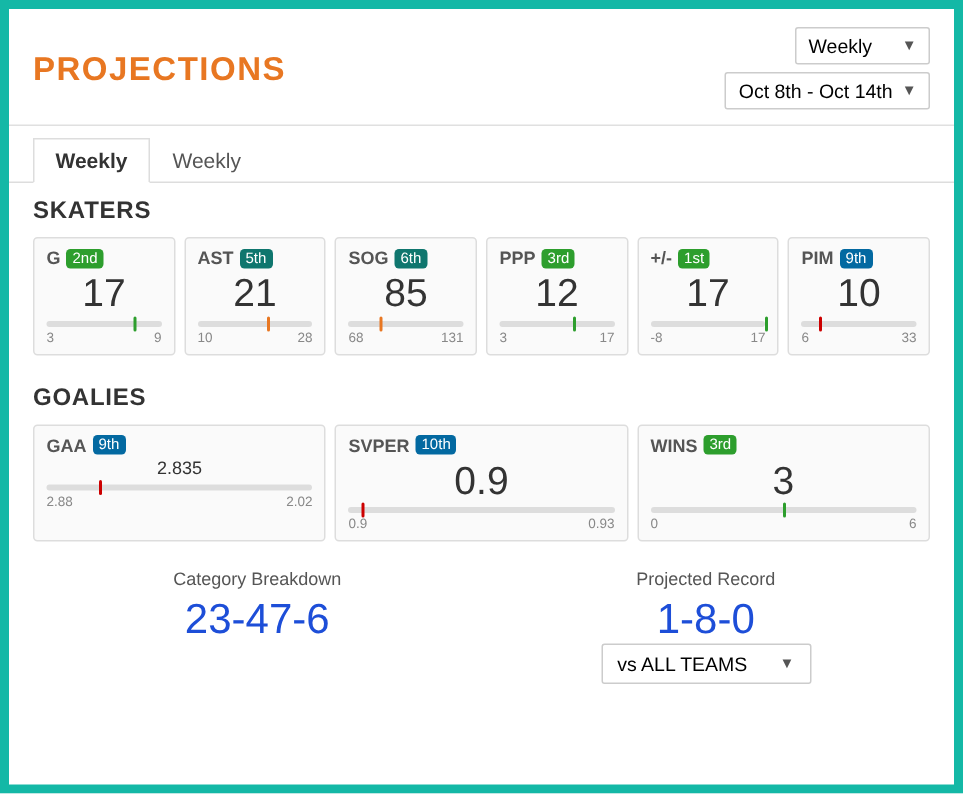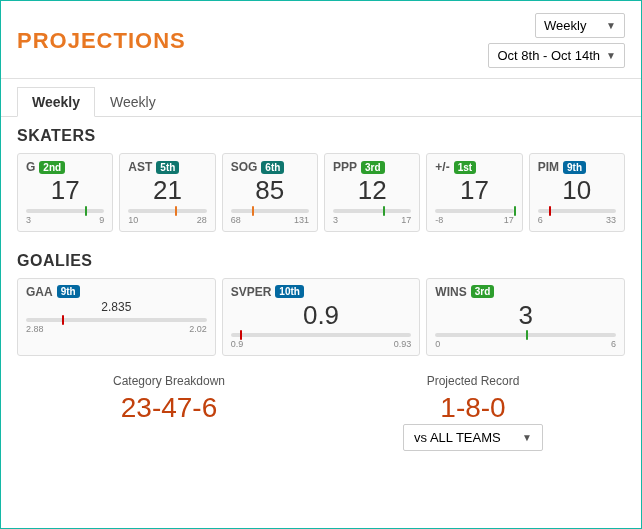--- a/index.html
+++ b/index.html
@@ -1,46 +1,46 @@
 <!DOCTYPE html>
 <html><head>
   <meta charset="utf-8">
   <style>
     * { box-sizing: border-box; margin: 0; padding: 0; }
     body { font-family: Arial, sans-serif; background: #f0f0f0; display: flex; justify-content: center; align-items: center; min-height: 100vh; }
-    .container { background: #fff; width: 642px; min-height: 529px; border: 1px solid #14b8a6; padding: 0; }
+    .container { background: #fff; width: 642px; min-height: 529px; border: 6px solid #14b8a6; padding: 0; }
     .header { display: flex; align-items: center; justify-content: space-between; padding: 12px 16px 10px 16px; border-bottom: 1px solid #e0e0e0; }
     .title { color: #e87722; font-size: 22px; font-weight: bold; letter-spacing: 1px; }
     .header-controls { display: flex; flex-direction: column; align-items: flex-end; gap: 5px; }
     .dropdown-btn { border: 1px solid #ccc; background: #fff; padding: 4px 8px; font-size: 13px; cursor: pointer; display: flex; align-items: center; gap: 6px; border-radius: 2px; min-width: 90px; justify-content: space-between; }
     .dropdown-arrow { font-size: 10px; color: #555; }
     .tabs { display: flex; padding: 8px 16px 0 16px; border-bottom: 1px solid #ddd; }
     .tab { padding: 6px 14px; font-size: 14px; cursor: pointer; border: 1px solid transparent; border-bottom: none; margin-bottom: -1px; color: #555; }
     .tab.active { border: 1px solid #ddd; border-bottom: 1px solid #fff; background: #fff; color: #333; font-weight: bold; }
     .section { padding: 10px 16px; }
     .section-title { font-size: 16px; font-weight: bold; color: #333; letter-spacing: 0.5px; margin-bottom: 8px; }
     .cards-row { display: flex; gap: 6px; flex-wrap: nowrap; }
     .stat-card { border: 1px solid #ddd; border-radius: 3px; padding: 6px 8px 6px 8px; min-width: 82px; flex: 1; background: #fafafa; }
     .card-header { display: flex; align-items: center; gap: 4px; margin-bottom: 2px; font-size: 12px; color: #555; font-weight: bold; }
-    .badge { font-size: 10px; font-weight: bold; color: #fff; padding: 1px 4px; border-radius: 3px; }
+    .badge { font-size: 10px; font-weight: normal; color: #fff; padding: 1px 4px; border-radius: 3px; }
     .badge.green { background: #2d9e2d; }
     .badge.orange { background: #0f766e; }
     .badge.red { background: #0369a1; }
     .card-value { font-size: 26px; font-weight: normal; color: #333; text-align: center; line-height: 1.1; margin: 2px 0; }
     .card-value.small { font-size: 12px; }
     .range-bar { position: relative; height: 4px; background: #ddd; margin: 4px 0 2px 0; border-radius: 2px; }
     .range-marker { position: absolute; top: -3px; width: 2px; height: 10px; border-radius: 1px; }
     .range-marker.green { background: #2d9e2d; }
     .range-marker.orange { background: #e87722; }
     .range-marker.red { background: #cc0000; }
     .range-labels { display: flex; justify-content: space-between; font-size: 9px; color: #888; }
     .bottom-section { display: flex; padding: 8px 16px; }
     .bottom-block { flex: 1; text-align: center; }
     .bottom-label { font-size: 12px; color: #555; margin-bottom: 4px; }
-    .bottom-value { font-size: 28px; color: #c2410c; font-weight: normal; }
+    .bottom-value { font-size: 28px; color: #1d4ed8; font-weight: normal; }
     .select-row { display: flex; justify-content: center; margin-top: 0; align-items: flex-end; }
     .team-select { border: 1px solid #ccc; background: #fff; padding: 5px 10px; font-size: 13px; cursor: pointer; border-radius: 2px; min-width: 140px; display: flex; align-items: center; justify-content: space-between; }
   </style>
 </head>
 <body>
 
 <div class="container">
 
   <div class="header">
     <div class="title">PROJECTIONS</div>

